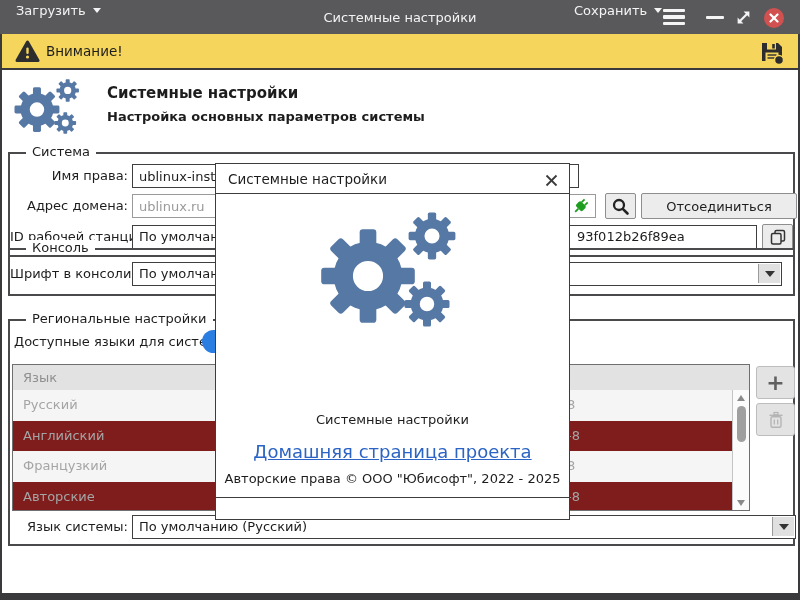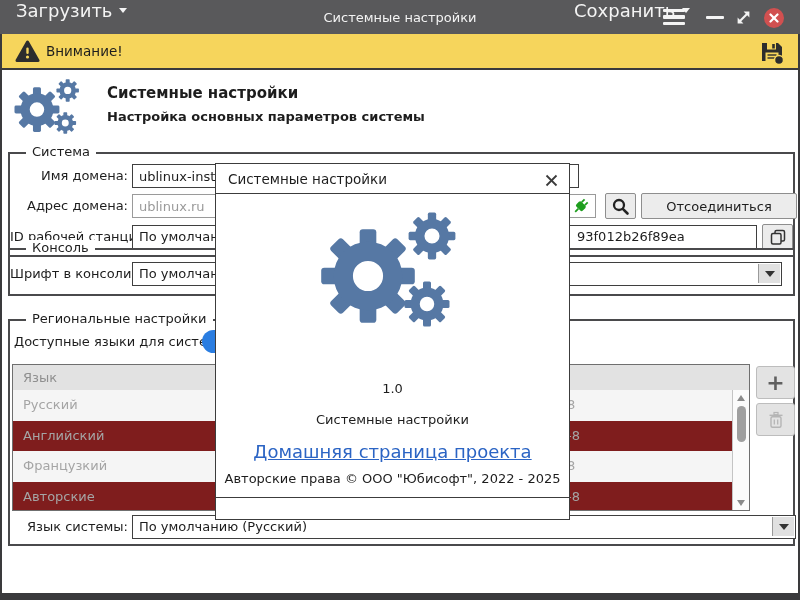--- a/index.html
+++ b/index.html
@@ -1,21 +1,21 @@
 <!DOCTYPE html>
 <html><head>
 <meta charset="utf-8">
 <style>
   * { margin:0; padding:0; box-sizing:border-box; }
   body { background:#fff; font-family:"DejaVu Sans", sans-serif; }
   .screen { position:relative; width:800px; height:600px; background:#fff; overflow:hidden; font-size:13px; color:#1d1d1d; }
 
   
   .titlebar { position:absolute; left:0; top:0; width:800px; height:34px; background:#59595b; color:#f4f4f4; }
-  .tb-btn { position:absolute; top:0; height:20px; display:flex; align-items:center; gap:7px; cursor:default; color:#f4f4f4; font-size:18px; }
+  .tb-btn { position:absolute; top:0; height:20px; display:flex; align-items:center; gap:7px; cursor:default; color:#f4f4f4; font-size:13px; }
   .caret-w { width:0; height:0; border:4.5px solid transparent; border-top:5.5px solid #f4f4f4; margin-top:5px; }
   .tb-title { position:absolute; top:0; left:0; width:100%; height:34px; display:flex; align-items:center; justify-content:center; font-size:13px; }
   .hamburger { position:absolute; top:9px; width:22px; height:16px; display:flex; flex-direction:column; justify-content:space-between; }
   .hamburger div { height:3.2px; background:#f4f4f4; border-radius:1px; }
   .min-bar { position:absolute; top:16px; width:18px; height:3.2px; background:#f4f4f4; border-radius:1px; }
   .close-circle { position:absolute; top:8px; width:20px; height:20px; border-radius:50%; background:#d15050; display:flex; align-items:center; justify-content:center; }
 
   
   .frame { position:absolute; left:0; top:34px; width:800px; height:566px; border-left:2px solid #3a3a3c; border-right:2px solid #3a3a3c; border-bottom:7px solid #3a3a3c; background:#fff;padding-left:39px; }
 
@@ -147,21 +147,21 @@
 
     <svg class="icon-svg" style="position:absolute; left:10px; top:42px; color:#5678a4;" width="72" height="60" viewBox="0 0 150 125">
       <use href="#gears-logo"></use>
     </svg>
     <div class="app-header-title" style="top:50px;">Системные настройки</div>
     <div class="app-header-sub" style="top:75px;">Настройка основных параметров системы</div>
 
     <div class="group" style="top:118px; height:105px;">
       <span class="legend">Система</span>
 
-      <div class="lbl" style="top:10px;">Имя домена:</div>
+      <div class="lbl" style="top:10px;">Имя права:</div>
       <input class="tbox" style="left: 122px; top: 10px; width: 447px;" value="ublinux-install">
 
       <div class="lbl" style="top:40px;">Адрес домена:</div>
       <input class="tbox gray" style="left: 122px; top: 40px; width: 464px;" value="ublinux.ru">
       <svg class="icon-svg" style="position:absolute; left:560px; top:42px;" width="21" height="21" viewBox="0 0 21 21">
         <g transform="rotate(45 10.5 10.5)" fill="#1e9e1e" stroke="#1e9e1e">
           <line x1="8.3" y1="2.5" x2="8.3" y2="6.5" stroke-width="1.8"></line>
           <line x1="12.7" y1="2.5" x2="12.7" y2="6.5" stroke-width="1.8"></line>
           <rect x="6" y="6.5" width="9" height="7" rx="1.8" stroke="none"></rect>
           <line x1="10.5" y1="13.5" x2="10.5" y2="18" stroke-width="1.8"></line>
@@ -268,21 +268,20 @@
           <line x1="1.5" y1="1.5" x2="11.5" y2="11.5" stroke="#3a3a3a" stroke-width="1.8"></line>
           <line x1="11.5" y1="1.5" x2="1.5" y2="11.5" stroke="#3a3a3a" stroke-width="1.8"></line>
         </svg>
       </span>
     </div>
 
     <svg class="icon-svg dlg-logo" style="color:#5678a4;" width="150" height="125" viewBox="0 0 150 125">
       <use href="#gears-logo"></use>
     </svg>
 
-    <div class="dlg-line" style="top:217px;">1.0</div>
     <div class="dlg-line" style="top:248px;">Системные настройки</div>
     <div class="dlg-line" style="top:277px;">
       <a href="#" class="dlg-link">Домашняя страница проекта</a>
     </div>
     <div class="dlg-line" style="top:307px;">Авторские права © ООО "Юбисофт", 2022 - 2025</div>
     <div class="dlg-sep"></div>
   </div>
 
 </div>
 

